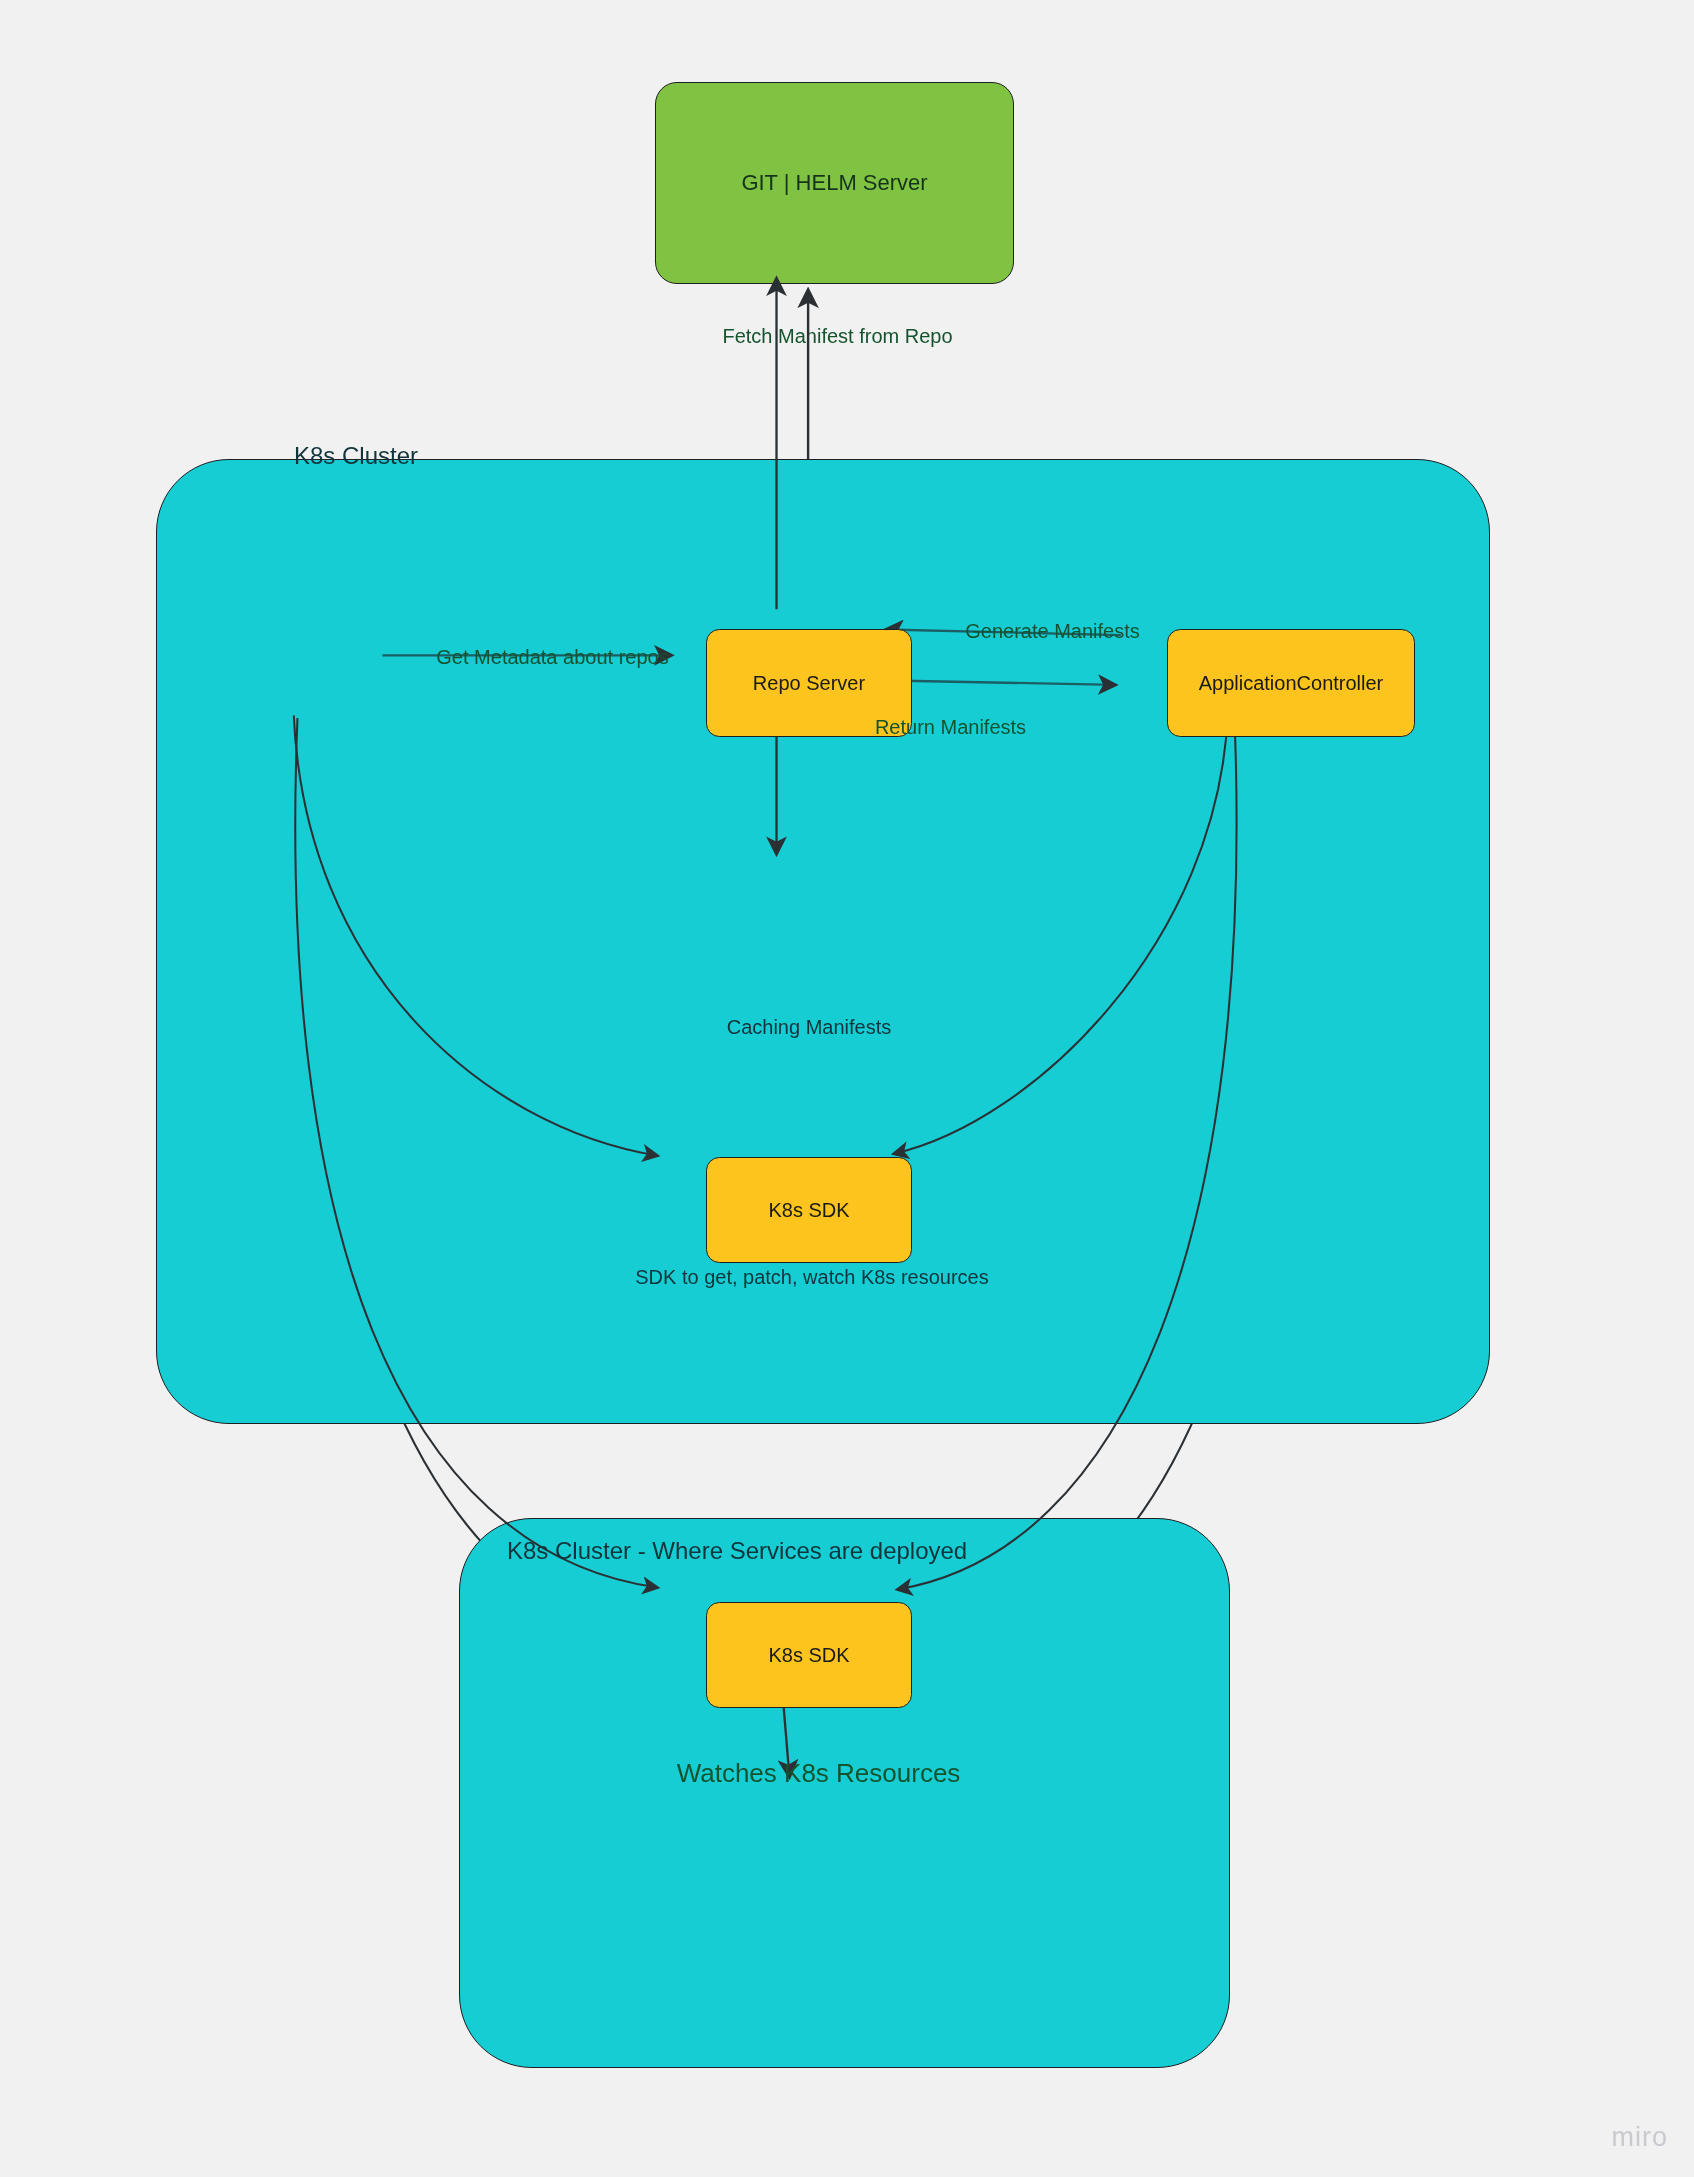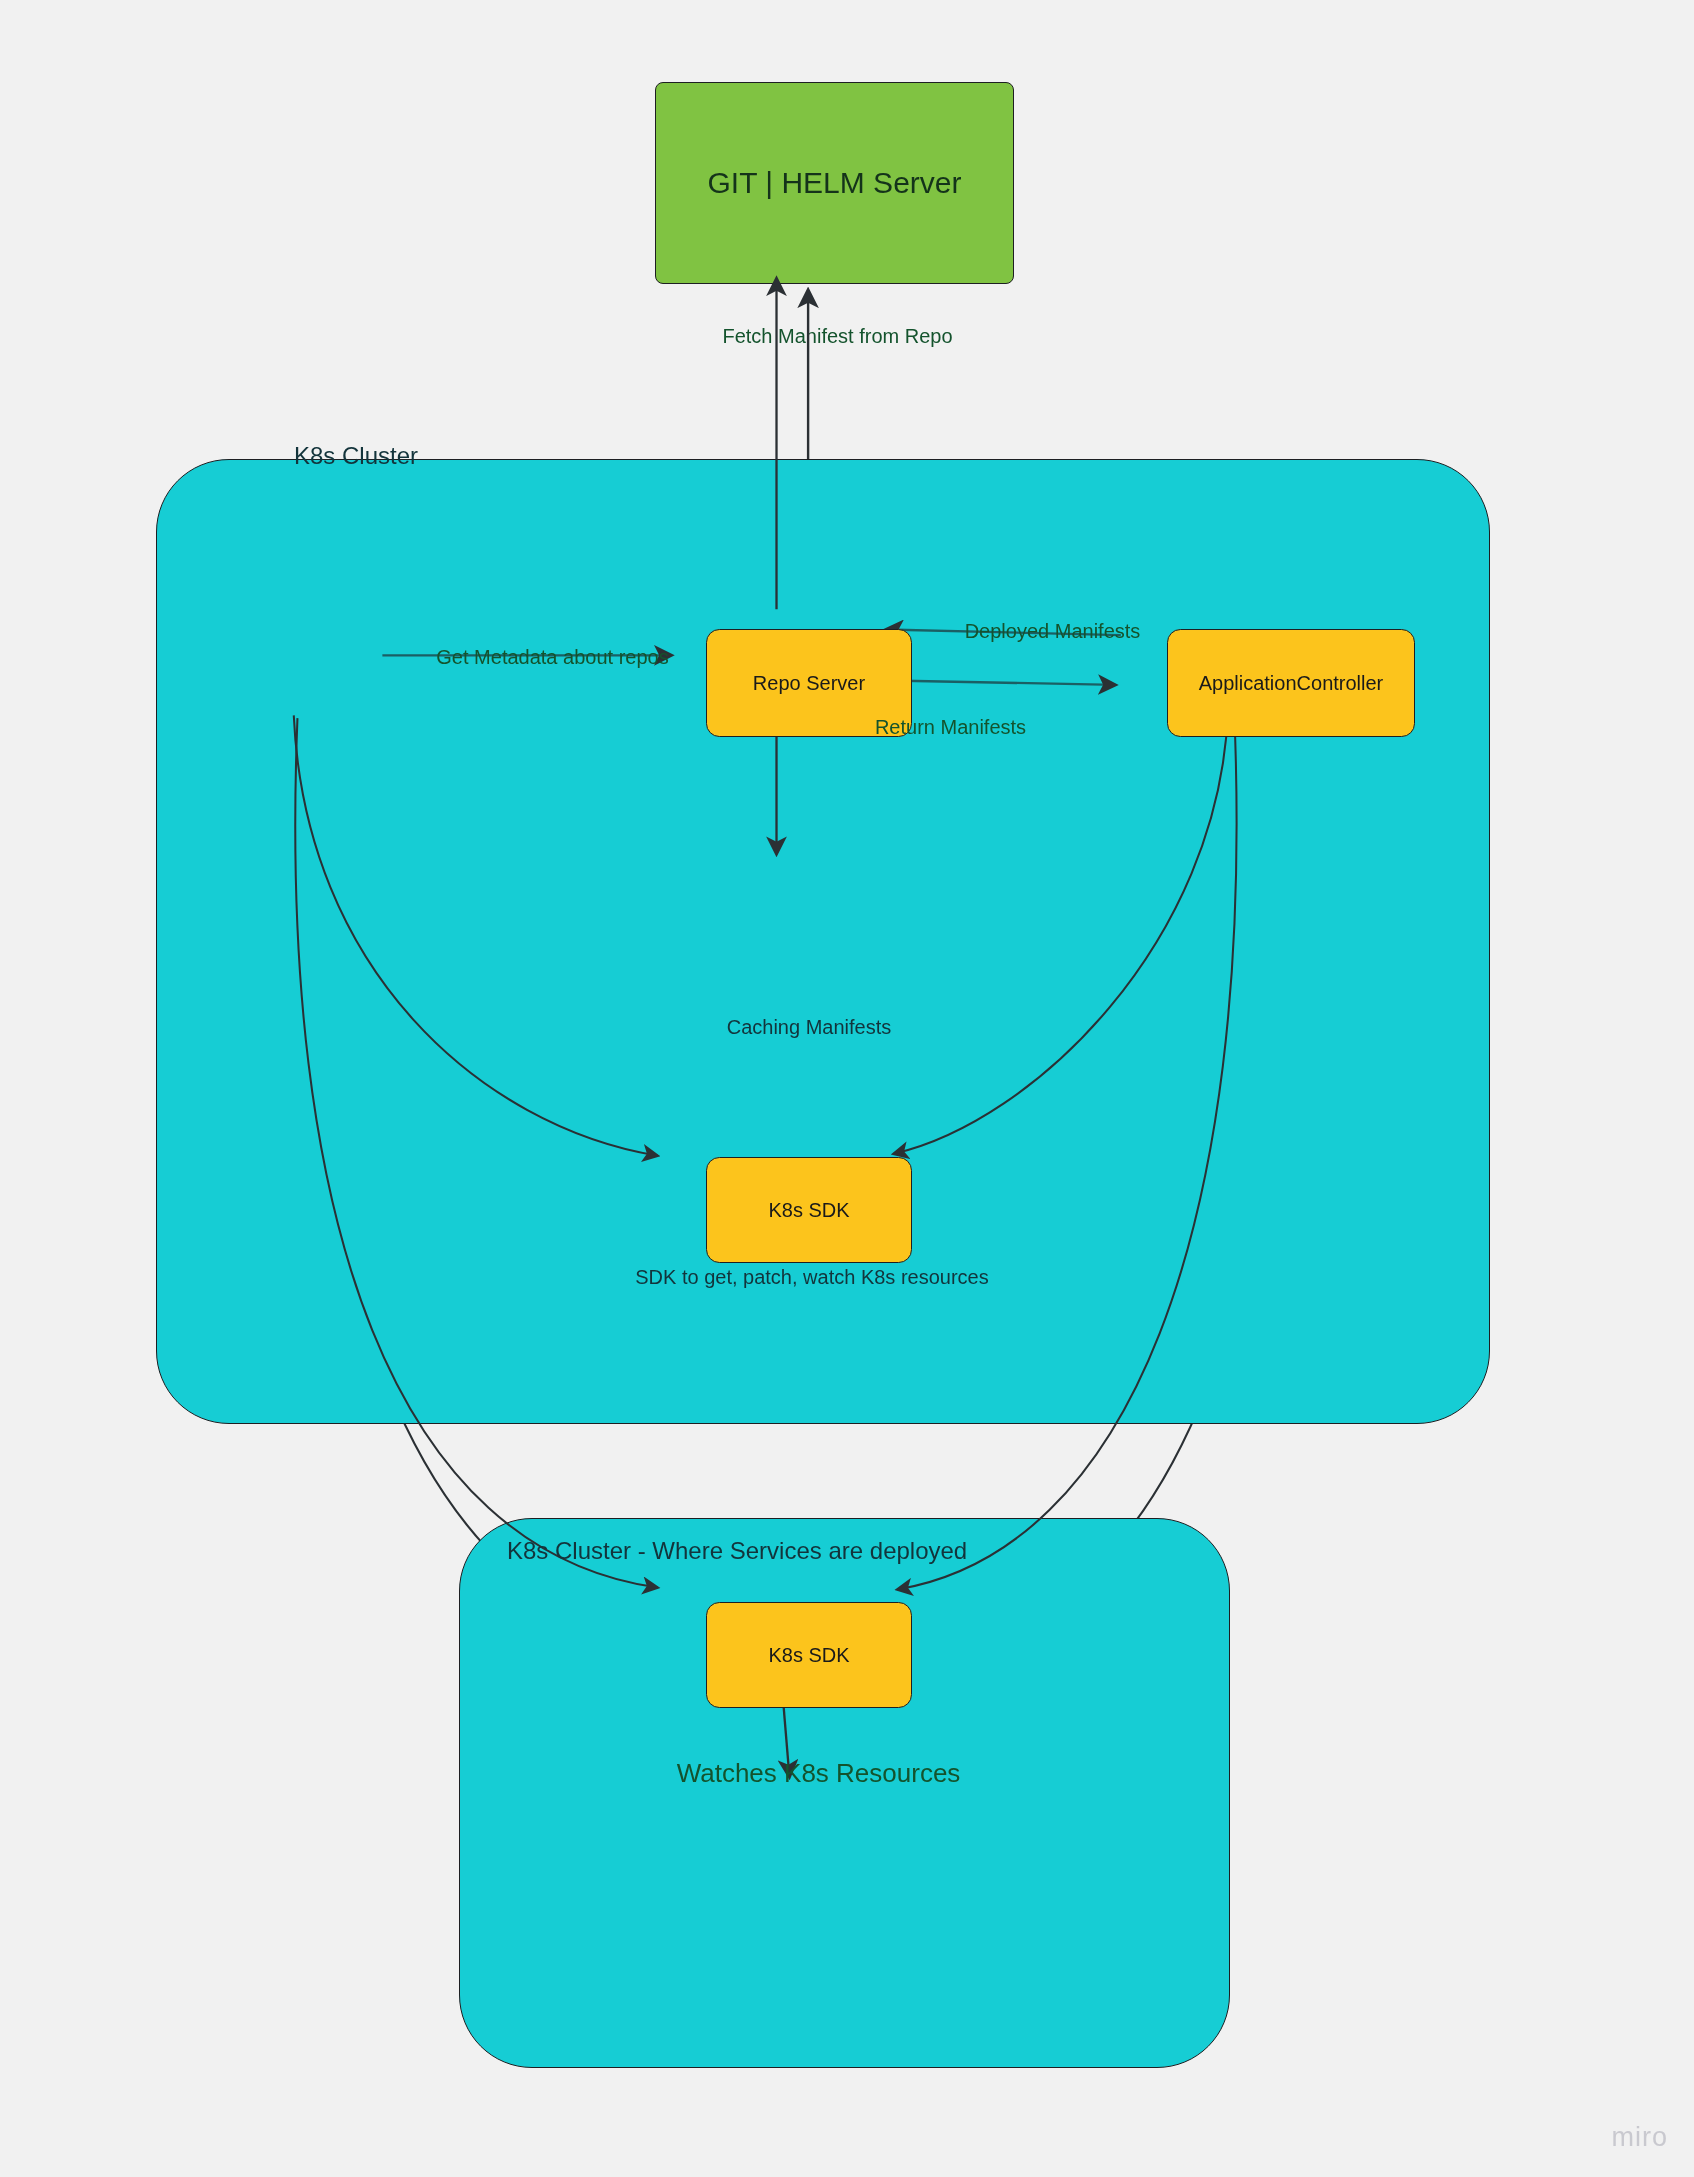--- a/index.html
+++ b/index.html
@@ -37,22 +37,22 @@
   .boxnode{
     background:#fcc41c;
     border:1.9px solid #1d1f22;
     border-radius:13.4px;
     font-size:20px;
     color:#1a1a1a;
   }
   .greennode{
     background:#80c342;
     border:1.9px solid #1d1f22;
-    border-radius:8px;
-    font-size:30px;
+    border-radius:22px;
+    font-size:22px;
     color:#14331a;
   }
   .edge-label{
     position:absolute;
     font-size:20px;
     color:#14532d;
     white-space:nowrap;
     text-align:center;
   }
   .edge-label.big{font-size:26px;}
@@ -146,21 +146,21 @@
       <span>K8s SDK</span>
     </div>
 
     <div class="node boxnode" style="left:706px;top:1602px;width:206px;height:106px;">
       <span>K8s SDK</span>
     </div>
 
 
     <div class="edge-label" style="left:413px;top:646px;width:279px;">Get Metadata about repos</div>
 
-    <div class="edge-label" style="left:937px;top:620px;width:231px;">Deployed Manifests</div>
+    <div class="edge-label" style="left:937px;top:620px;width:231px;">Generate Manifests</div>
 
     <div class="edge-label" style="left:821px;top:716px;width:259px;">Return Manifests</div>
 
     <div class="caption" style="left:684px;top:1016px;width:250px;">Caching Manifests</div>
 
     <div class="caption" style="left:586px;top:1266px;width:452px;">SDK to get, patch, watch K8s resources</div>
 
     <div class="edge-label big" style="left:665px;top:1758px;width:307px;">Watches K8s Resources</div>
   </div>
 

